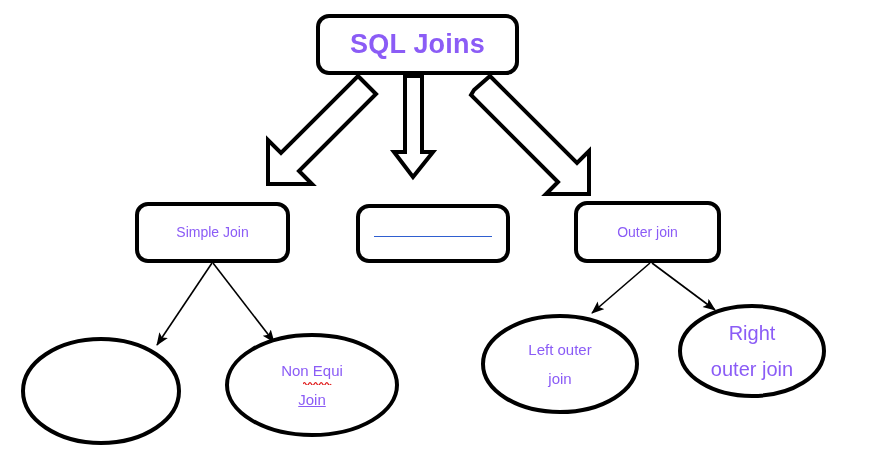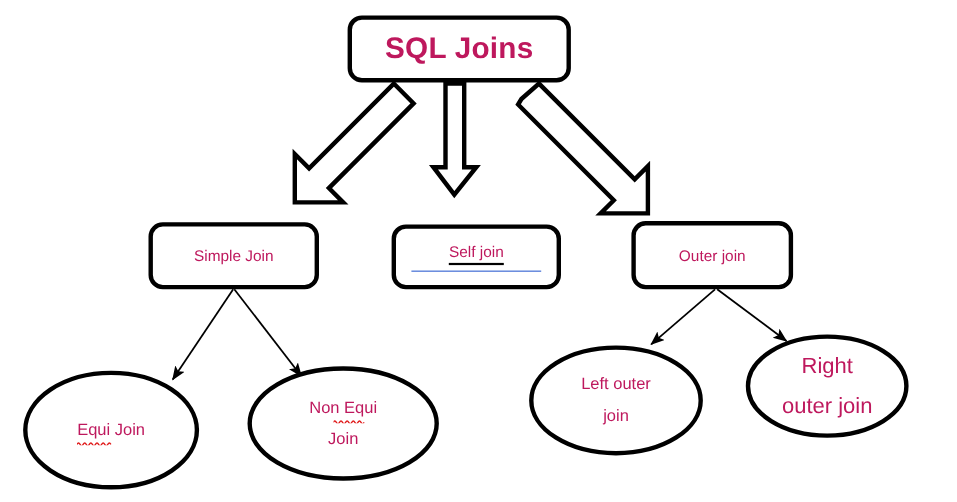--- a/index.html
+++ b/index.html
@@ -22,21 +22,21 @@
     width: 870px;
     height: 456px;
   }
   .node-label {
     position: absolute;
     display: flex;
     align-items: center;
     justify-content: center;
     flex-direction: column;
     text-align: center;
-    color: #be185d;
+    color: #8b5cf6;
     pointer-events: none;
     line-height: 1.32;
   }
   .title-label {
     font-size: 27px;
     font-weight: bold;
     letter-spacing: 0.2px;
   }
   .box-label {
     font-size: 14px;
@@ -134,42 +134,29 @@
 
   <div class="node-label title-label" style="left:318px; top:16px; width:199px; height:57px;">
     <span>SQL Joins</span>
   </div>
 
   <div class="node-label box-label" style="left:137px; top:204px; width:151px; height:57px;">
     <span>Simple Join</span>
   </div>
 
   <div class="node-label box-label" style="left:358px; top:206px; width:150px; height:55px;">
-    <span class="underline-black">Self join</span>
     <span class="blue-rule"></span>
   </div>
 
   <div class="node-label box-label" style="left:576px; top:203px; width:143px; height:58px;">
     <span>Outer join</span>
   </div>
 
-  <div class="node-label ellipse-label" style="left:23px; top:339px; width:156px; height:104px;">
-    <span>
-      <span class="spell-wrap">
-        <span>Equi Join</span>
-        <span class="spell-squiggle">
-          <svg width="44" height="4" viewBox="0 0 44 4">
-              <path d="M0,3 q1.4,-2.6 2.8,0 t2.8,0 t2.8,0 t2.8,0 t2.8,0 t2.8,0 t2.8,0 t2.8,0 t2.8,0 t2.8,0 t2.8,0" fill="none" stroke="#e01b1b" stroke-width="1.2"></path>
-            </svg>
-        </span>
-      </span>
-    </span>
-  </div>
 
-  <div class="node-label ellipse-label" style="left:227px; top:335px; width:170px; height:100px;">
+  <div class="node-label ellipse-label" style="left:227px; top:335px; width:170px; height:100px;text-decoration:underline;">
     <span>
       <span class="spell-wrap">
         <span>Non Equi</span>
         <span class="spell-squiggle" style="left:auto; right:0; width:40px;">
           <svg width="40" height="4" viewBox="0 0 40 4">
               <path d="M0,3 q1.4,-2.6 2.8,0 t2.8,0 t2.8,0 t2.8,0 t2.8,0 t2.8,0 t2.8,0 t2.8,0 t2.8,0 t2.8,0" fill="none" stroke="#e01b1b" stroke-width="1.2"></path>
             </svg>
         </span>
       </span>
     </span>

